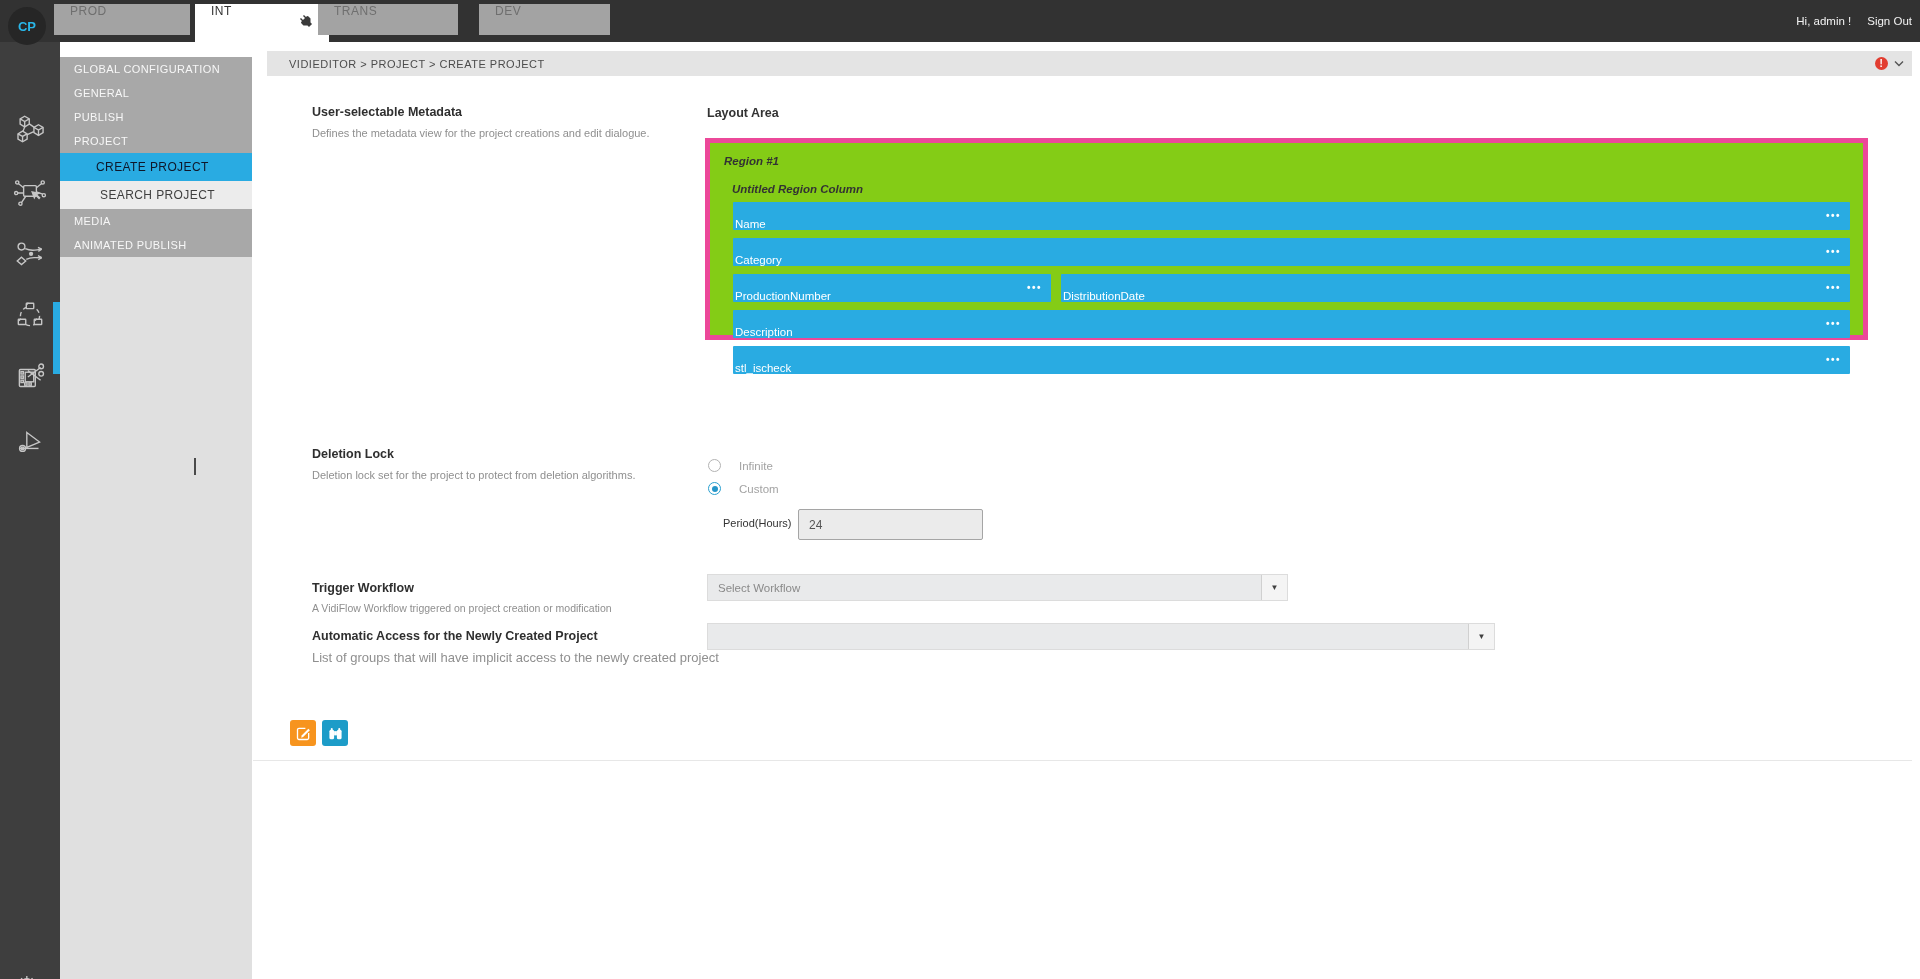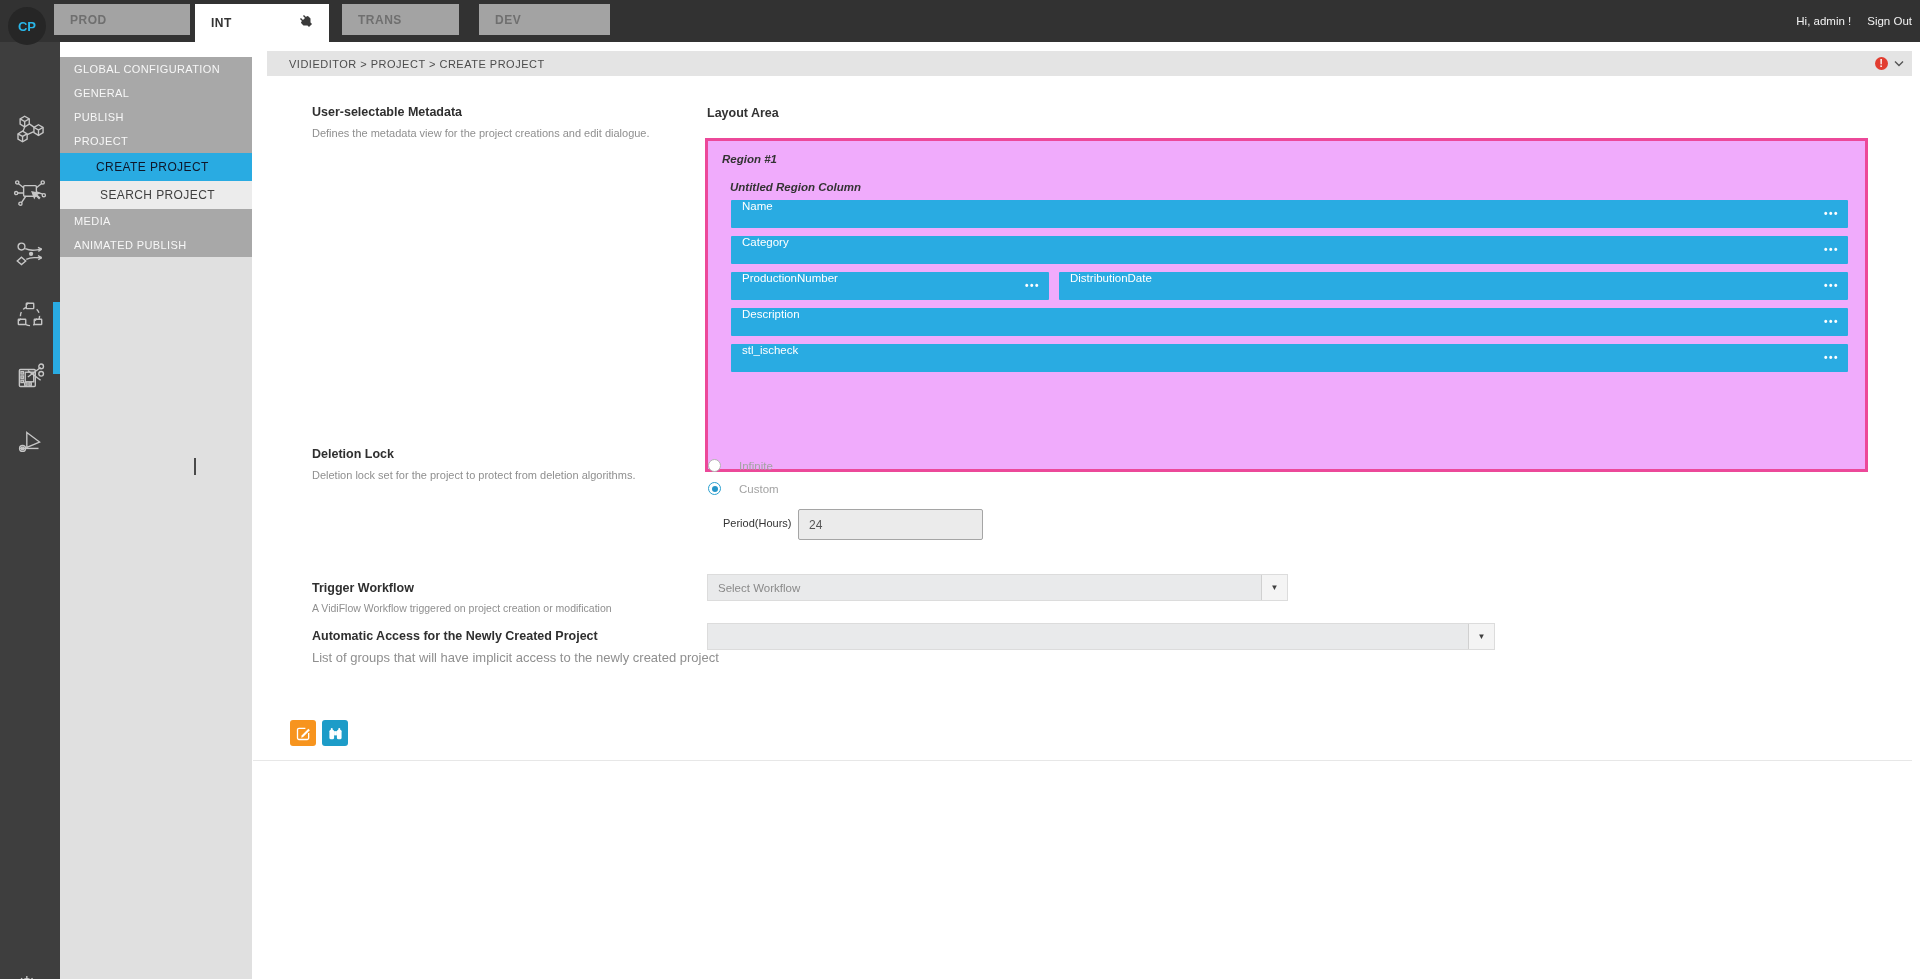--- a/index.html
+++ b/index.html
@@ -10,28 +10,28 @@
   }
   
   .topbar{ position:absolute; left:0; top:0; width:1920px; height:42px; background:#323232; }
   .avatar{
     position:absolute; left:8px; top:7px; width:38px; height:38px; border-radius:50%;
     background:#262626; color:#29b6e8; font-size:13px; font-weight:700;
     display:flex; align-items:center; justify-content:center; z-index:5;
   }
   .tab{
     position:absolute; top:4px; height:31px; background:#a3a3a3; color:#6f6f6f;
-    font-size:12px; letter-spacing:.5px; display:flex; align-items:center;
-    padding-left:16px; cursor:default;font-weight:bold;
+    font-size:12px; letter-spacing:.5px; display:flex; align-items:flex-start;
+    padding-left:16px; cursor:default;
   }
   .tab.active{ background:#ffffff; color:#333; height:38px; }
   .tab .plug{ position:absolute; right:14px; top:9px; }
   .tab-prod{ left:54px;  width:136px; }
   .tab-int { left:195px; width:134px; }
-  .tab-trans{ left:342px; width:117px; }
+  .tab-trans{ left:318px; width:140px; }
   .tab-dev { left:479px; width:131px; }
   .user-area{
     position:absolute; right:8px; top:0; height:42px; display:flex; align-items:center; gap:16px;
     color:#f2f2f2; font-size:11.5px;
   }
   
   .rail{ position:absolute; left:0; top:42px; width:60px; height:937px; background:#3e3e3e; }
   .rail-icon{ position:absolute; left:13px; width:34px; height:34px; }
   .rail-active-bar{ position:absolute; left:53px; top:260px; width:7px; height:72px; background:#29abe2; }
   
@@ -50,28 +50,28 @@
   }
   .crumb-right{ position:absolute; right:8px; top:0; height:25px; display:flex; align-items:center; gap:6px; }
   .error-badge{
     width:13px; height:13px; border-radius:50%; background:#e23d30; color:#fff;
     font-size:10px; font-weight:700; display:flex; align-items:center; justify-content:center; line-height:1;
   }
   
   .sec-title{ position:absolute; font-size:12.5px; font-weight:700; color:#2f2f2f; }
   .sec-desc{ position:absolute; font-size:11px; color:#8f8f8f; }
   .layout-area-label{ position:absolute; left:707px; top:106px; font-size:12.5px; font-weight:700; color:#333; }
-  .region-box{ position:absolute; left:705px; top:138px; width:1163px; height:334px; border:3px solid #ec4899; background:#f0abfc; }
+  .region-box{ position:absolute; left:705px; top:138px; width:1163px; height:202px; border:5px solid #ec4899; background:#84cc16; }
   .region-title{ position:absolute; left:14px; top:12px; font-size:11.5px; font-style:italic; font-weight:600; color:#333; }
   .column-title{ position:absolute; left:22px; top:40px; font-size:11.5px; font-style:italic; font-weight:700; color:#333; }
   .bars{ position:absolute; left:23px; top:59px; width:1117px; }
   .bar-row{ display:flex; gap:10px; margin-bottom:8px; }
   .bar{
     position:relative; height:28px; background:#29abe2; color:#fff; font-size:11.5px;
-    display:flex; align-items:flex-start; padding-left:11px; border-radius:1px; flex:1;
+    display:flex; align-items:flex-end; padding-left:2px; border-radius:1px; flex:1;
   }
   .bar.narrow{ flex:0 0 318px; }
   .dots{ position:absolute; right:9px; top:50%; transform:translateY(-58%); color:#fff;
          font-size:10px; font-weight:700; letter-spacing:1.5px; cursor:pointer; }
   .dots::before{ content:"•••"; }
   .bar .tag-ic{ margin-right:6px; display:inline-flex; }
   
   .radio-row{ position:absolute; left:708px; display:flex; align-items:center; gap:18px; }
   .radio{ width:13px; height:13px; border-radius:50%; border:1px solid #b3b3b3; background:#fff; position:relative; }
   .radio.selected{ border-color:#2aa0d0; }

